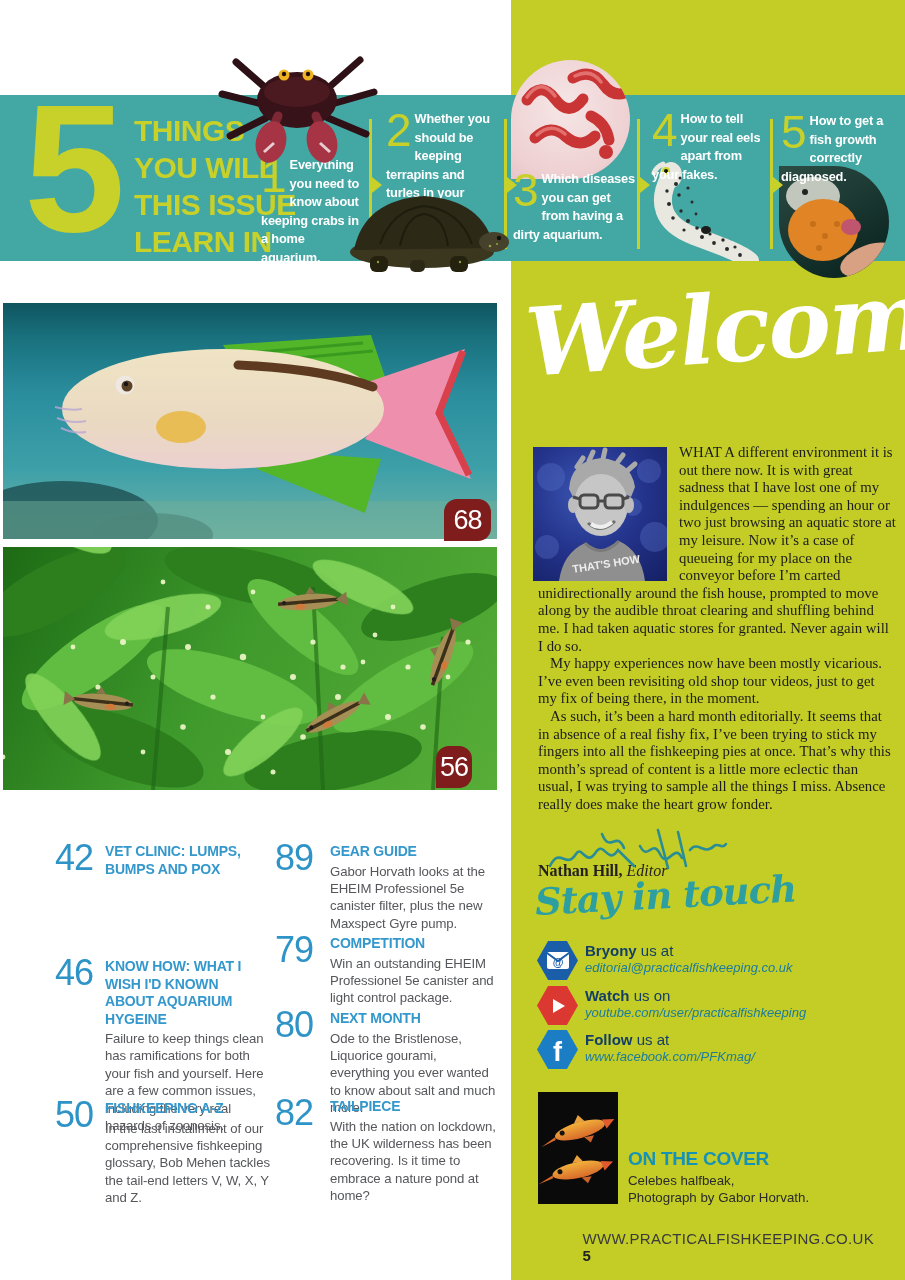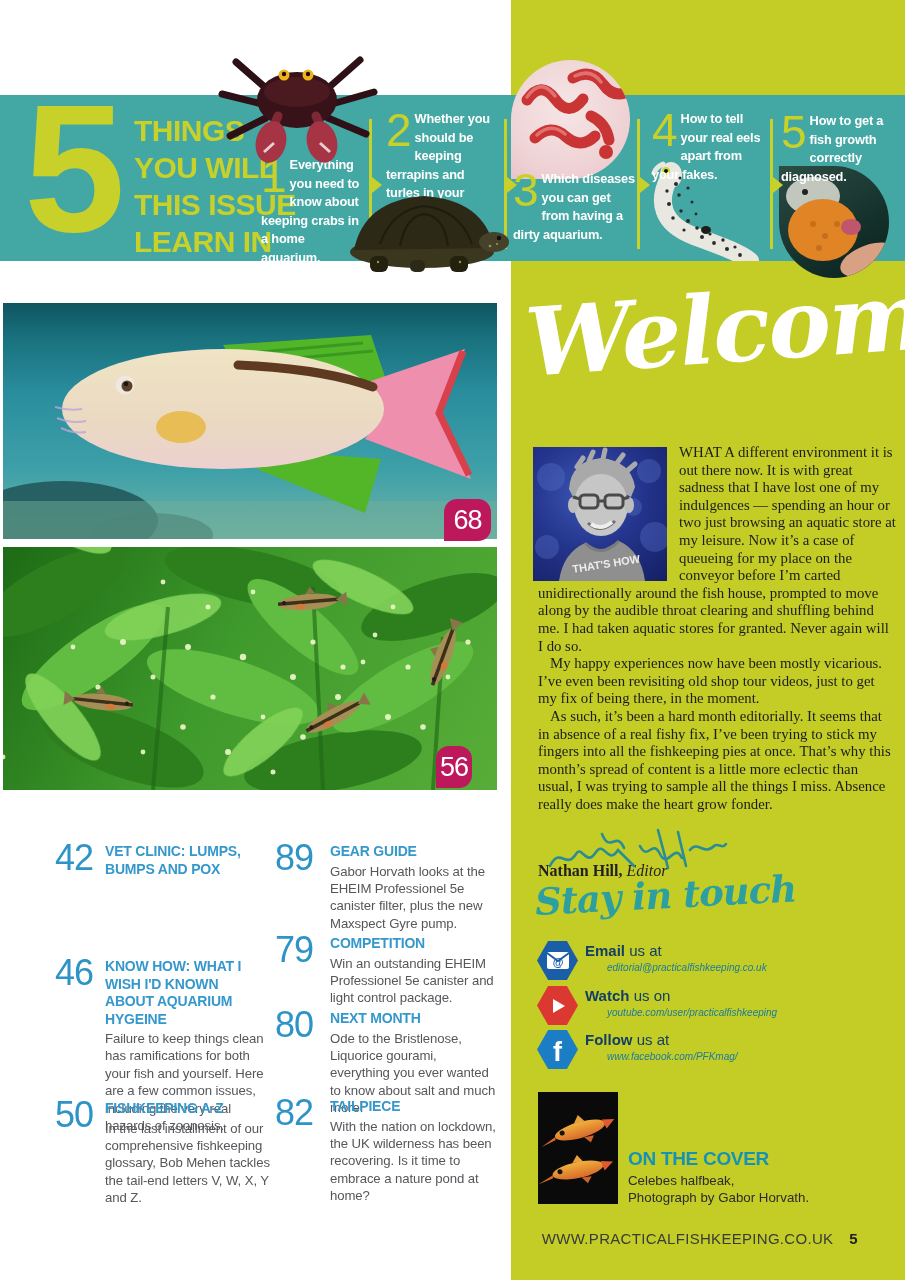--- a/index.html
+++ b/index.html
@@ -33,21 +33,21 @@
   .eel-img     { position:absolute; left:636px; top:160px; width:145px; height:101px; z-index:2; overflow:hidden; }
   .growth-img  { position:absolute; left:779px; top:166px; width:110px; height:112px; z-index:2;
                  border-radius:0 50% 50% 50%; overflow:hidden;
                  background:linear-gradient(150deg,#2c4c44 0%, #0e2823 80%); }
 
   
   .photo1 { position:absolute; left:3px; top:303px; width:494px; height:236px; overflow:hidden;
             background:linear-gradient(180deg,#0f5560 0%, #18707c 14%, #2a8d9d 38%, #3da0a8 70%, #6fb3a6 100%); }
   .photo2 { position:absolute; left:3px; top:547px; width:494px; height:243px; overflow:hidden;
             background:linear-gradient(120deg,#1d6b15 0%, #3f9a2c 45%, #57ad37 100%); }
-  .page-badge { position:absolute; z-index:4; background:#be185d; color:#fff;
+  .page-badge { position:absolute; z-index:4; background:#7f1d1d; color:#fff;
                 display:flex; align-items:center; justify-content:center;
                 font-size:27px; letter-spacing:-1px; }
   .badge-68 { left:444px; top:499px; width:47px; height:42px; border-radius:13px 13px 13px 0; }
   .badge-56 { left:436px; top:746px; width:36px; height:42px; border-radius:13px 13px 13px 0; }
 
   
   .toc-entry { position:absolute; }
   .toc-entry .num { position:absolute; left:0; top:-3px; font-size:36px; line-height:36px;
                     color:#2e93c6; letter-spacing:-1px; }
   .toc-col1 .body { margin-left:50px; }
@@ -81,32 +81,32 @@
          clip-path:polygon(27% 0, 73% 0, 100% 50%, 73% 100%, 27% 100%, 0 50%);
          display:flex; align-items:center; justify-content:center; }
   .hex-email { background:#1a5ea9; }
   .hex-watch { background:#dc3832; }
   .hex-follow{ background:#1b7ec4; }
   .hex .fb-f { color:#fff; font-size:27px; font-weight:700; font-family:"Liberation Sans",sans-serif;
                margin-top:6px; }
   .social-text { position:absolute; left:48px; top:1px; }
   .social-label { font-size:15px; line-height:17px; color:#133e66; }
   .social-label b { font-weight:700; }
-  .social-link { font-size:10px; line-height:17px; font-style:italic; color:#1c7b9e;margin-left:22px; }
+  .social-link { font-size:13px; line-height:17px; font-style:italic; color:#1c7b9e; }
 
   
   .cover-photo { position:absolute; left:538px; top:1092px; width:80px; height:112px; background:#0a0a0a; }
   .cover-heading { position:absolute; left:628px; top:1148px; font-size:19px; font-weight:700;
                    color:#1692b6; letter-spacing:-0.3px; }
   .cover-caption { position:absolute; left:628px; top:1173px; font-size:13.3px; line-height:16.5px;
                    color:#2b2b2b; }
 
   
   .footer { position:absolute; right:47px; top:1230px; font-size:15px; color:#3a3a3a;
-            letter-spacing:0.3px; display:flex; align-items:baseline; }
+            letter-spacing:0.3px; display:flex; align-items:baseline;flex-direction:column; }
   .footer .pg { font-weight:700; color:#222; margin-left:16px; }
 </style>
 </head>
 <body>
 
 <div class="page">
 
   <div class="lime-col"></div>
 
   <div class="banner">
@@ -466,21 +466,21 @@
 
   <div class="social-row" style="top:941px;">
     <div class="hex hex-email">
       <svg width="24" height="19" viewBox="0 0 24 19">
         <rect x="1" y="1" width="22" height="17" rx="2" fill="#ffffff"></rect>
         <path d="M1,2 L12,10 L23,2" stroke="#1a5ea9" stroke-width="2" fill="none"></path>
         <text x="12" y="15" font-size="11" font-weight="bold" fill="#1a5ea9" text-anchor="middle" font-family="Liberation Sans, sans-serif">@</text>
       </svg>
     </div>
     <div class="social-text">
-      <div class="social-label"><b>Email</b> <span>us at</span></div>
+      <div class="social-label"><b>Bryony</b> <span>us at</span></div>
       <div class="social-link">editorial@practicalfishkeeping.co.uk</div>
     </div>
   </div>
 
   <div class="social-row" style="top:986px;">
     <div class="hex hex-watch">
       <svg width="18" height="18" viewBox="0 0 18 18">
           <polygon points="4,2 16,9 4,16" fill="#ffffff"></polygon>
         </svg>
     </div>

